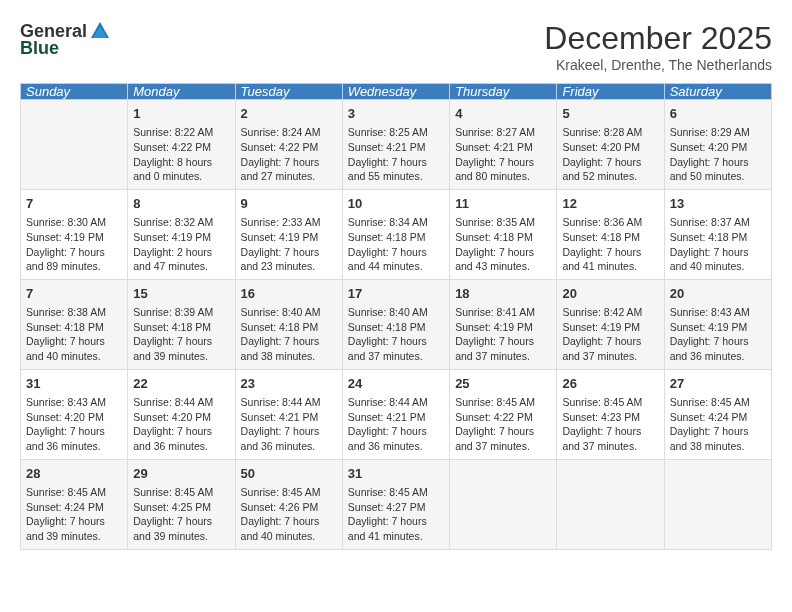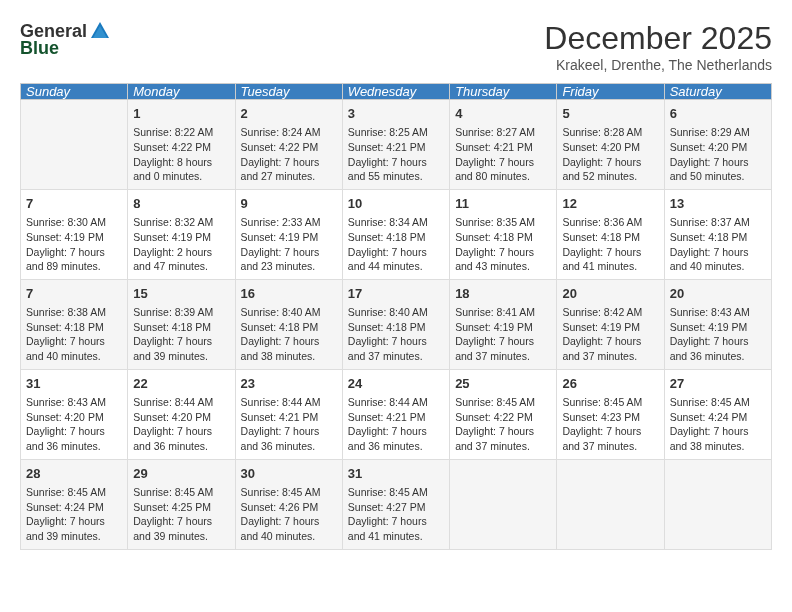--- a/index.html
+++ b/index.html
@@ -287,21 +287,21 @@
           <div>Sunset: 4:24 PM</div>
           <div>Daylight: 7 hours and 39 minutes.</div>
         </td>
         <td>
           <span class="day-number">29</span>
           <div>Sunrise: 8:45 AM</div>
           <div>Sunset: 4:25 PM</div>
           <div>Daylight: 7 hours and 39 minutes.</div>
         </td>
         <td>
-          <span class="day-number">30</span>
+          <span class="day-number">50</span>
           <div>Sunrise: 8:45 AM</div>
           <div>Sunset: 4:26 PM</div>
           <div>Daylight: 7 hours and 40 minutes.</div>
         </td>
         <td>
           <span class="day-number">31</span>
           <div>Sunrise: 8:45 AM</div>
           <div>Sunset: 4:27 PM</div>
           <div>Daylight: 7 hours and 41 minutes.</div>
         </td>

